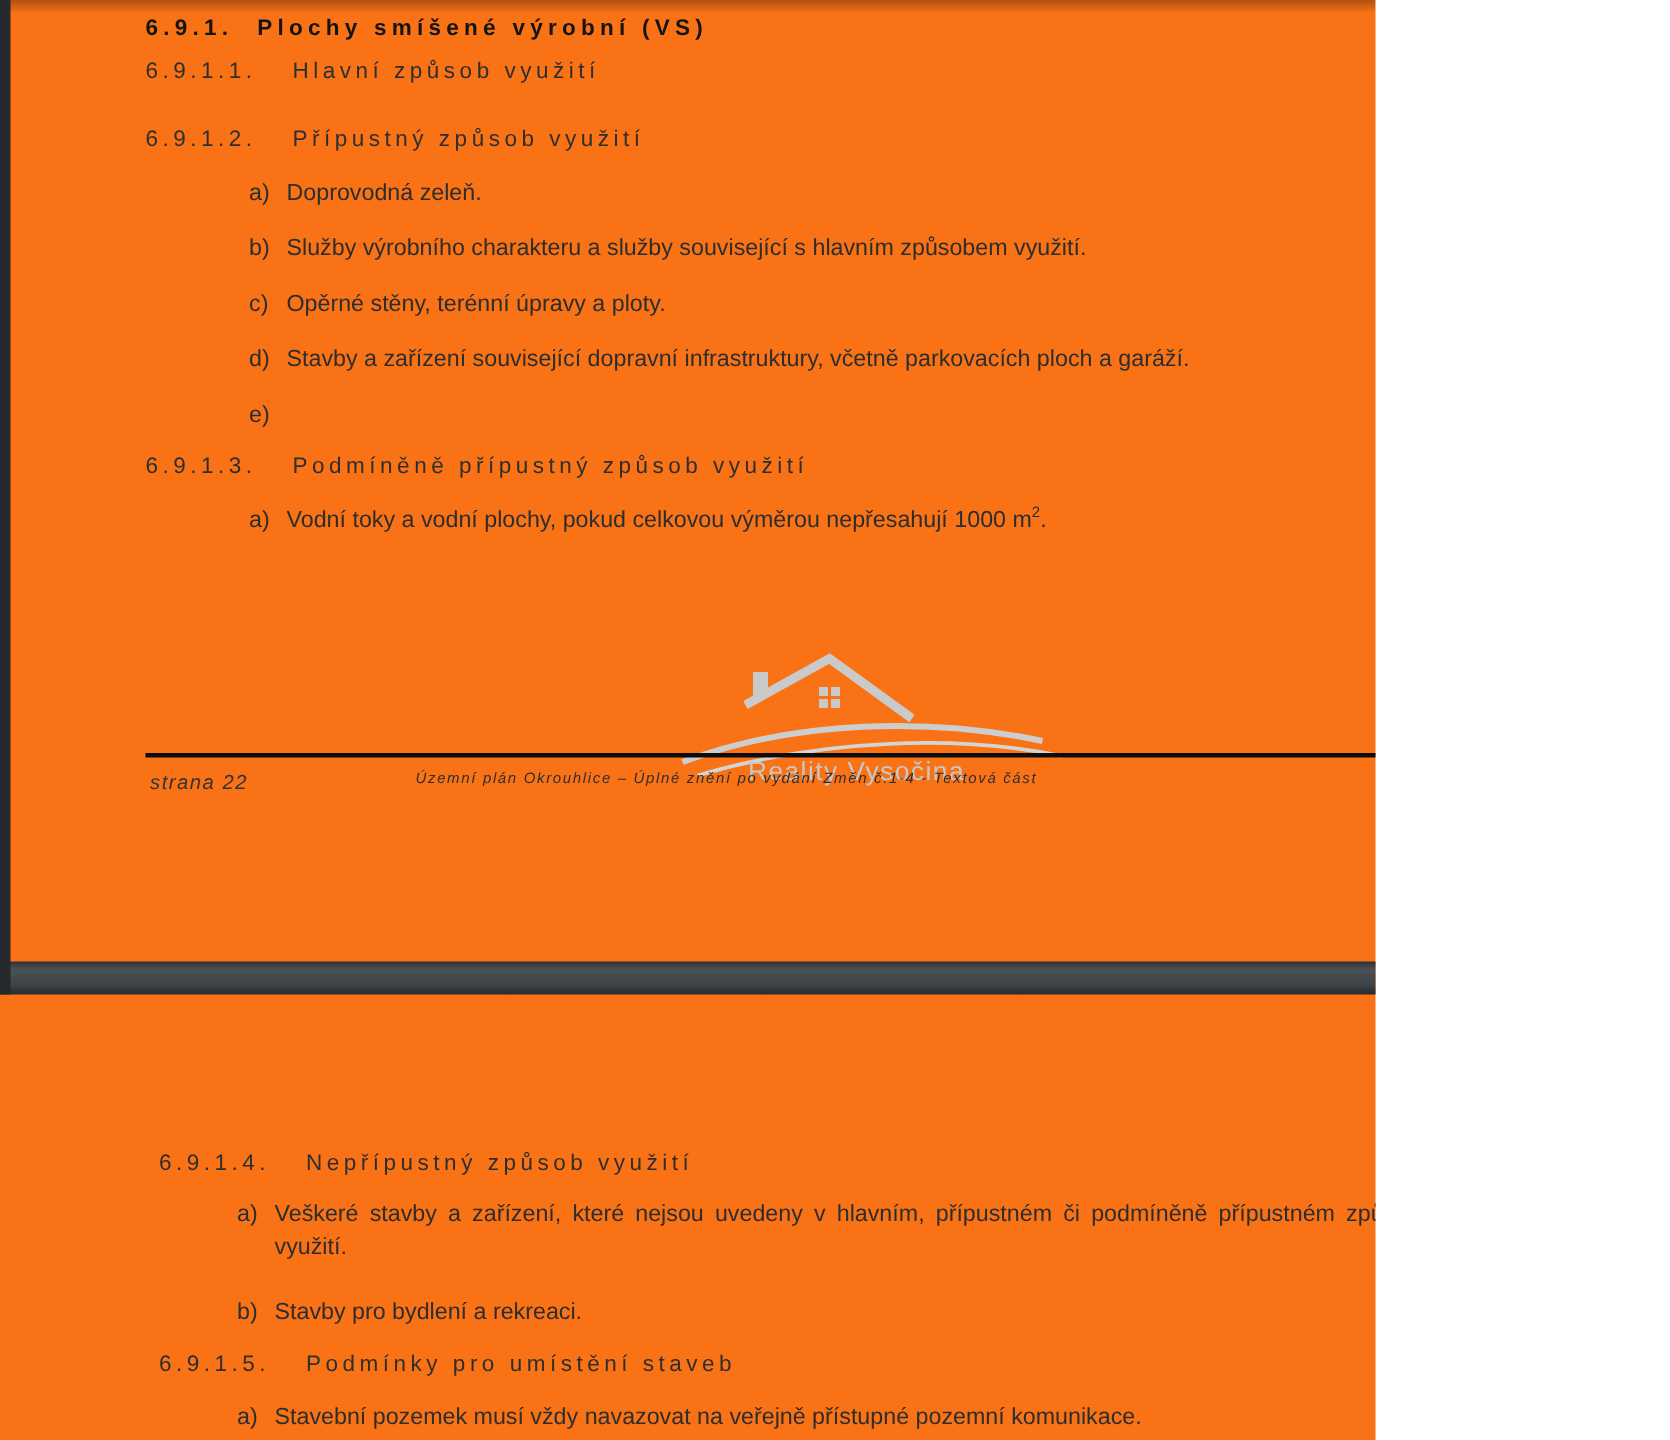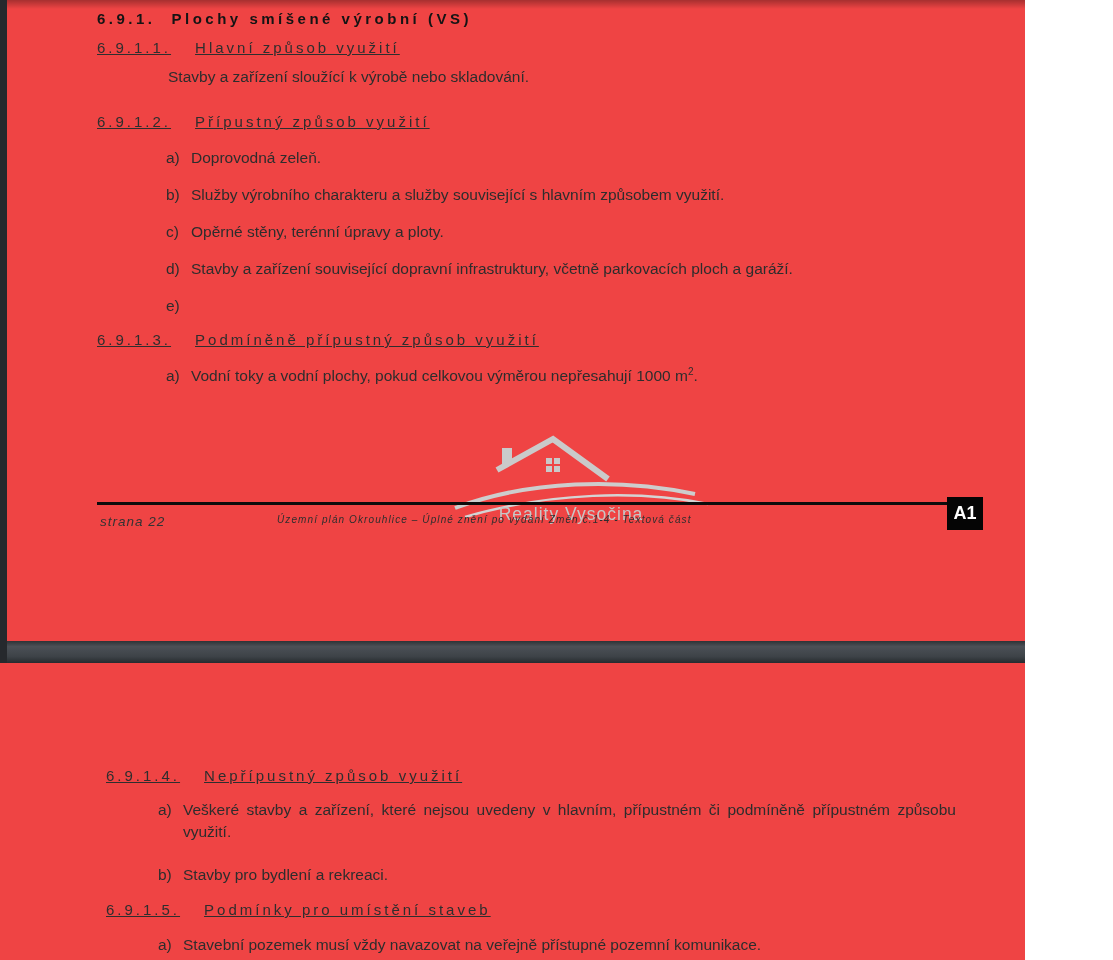--- a/index.html
+++ b/index.html
@@ -1,20 +1,20 @@
 <!DOCTYPE html>
 <html><head>
 <meta charset="utf-8">
 <style>
   html, body { margin: 0; padding: 0; background: #ffffff; }
   .screen {
     position: relative;
-    width: 1025px;
+    width: 917px;
     height: 960px;
-    background: #ef4444;
+    background: #f97316;
     overflow: hidden;
     font-family: "Liberation Sans", sans-serif;
     color: #2d2d2d;
   }
 
   
   .top-shadow {
     position: absolute; left: 0; top: 0; width: 100%; height: 9px;
     background: linear-gradient(180deg, rgba(0,0,0,0.30), rgba(0,0,0,0));
     z-index: 3;
@@ -40,21 +40,21 @@
     z-index: 2;
   }
   .main-heading {
     margin: 0; font-size: 15px; font-weight: bold; letter-spacing: 3.5px;
     line-height: 22px; color: #141414;
   }
   .main-num { margin-right: 16px; }
   .doc-section { margin: 0; }
   .sec-heading {
     margin: 0; font-size: 15px; font-weight: normal; letter-spacing: 3px;
-    line-height: 22px; color: #2e2e2e; text-decoration: underline;
+    line-height: 22px; color: #2e2e2e;
   }
   .sec-num { margin-right: 24px; }
   .body-para {
     margin: 7px 0 0 71px; font-size: 15.5px; line-height: 22px; color: #2d2d2d;
     max-width: 810px;
   }
   .list-item {
     display: flex; margin: 15px 0 0 69px;
     font-size: 15.5px; line-height: 22px; color: #2d2d2d;
   }
@@ -119,21 +119,20 @@
   <div class="top-shadow"></div>
   <div class="right-line"></div>
 
   <div class="page1-content">
     <h3 class="main-heading">
       <span class="main-num">6.9.1.</span><span>Plochy smíšené výrobní (VS)</span>
     </h3>
     <div id="page1-sections">
         <section class="doc-section">
           <h4 class="sec-heading"><span class="sec-num">6.9.1.1.</span><span class="sec-title">Hlavní způsob využití</span></h4>
-          <p class="body-para">Stavby a zařízení sloužící k výrobě nebo skladování.</p>
         </section>
         <section class="doc-section">
           <h4 class="sec-heading"><span class="sec-num">6.9.1.2.</span><span class="sec-title">Přípustný způsob využití</span></h4>
           <div class="list-item">
             <span class="marker">a)</span>
             <span class="item-text">Doprovodná zeleň.</span>
           </div>
           <div class="list-item">
             <span class="marker">b)</span>
             <span class="item-text">Služby výrobního charakteru a služby související s hlavním způsobem využití.</span>

